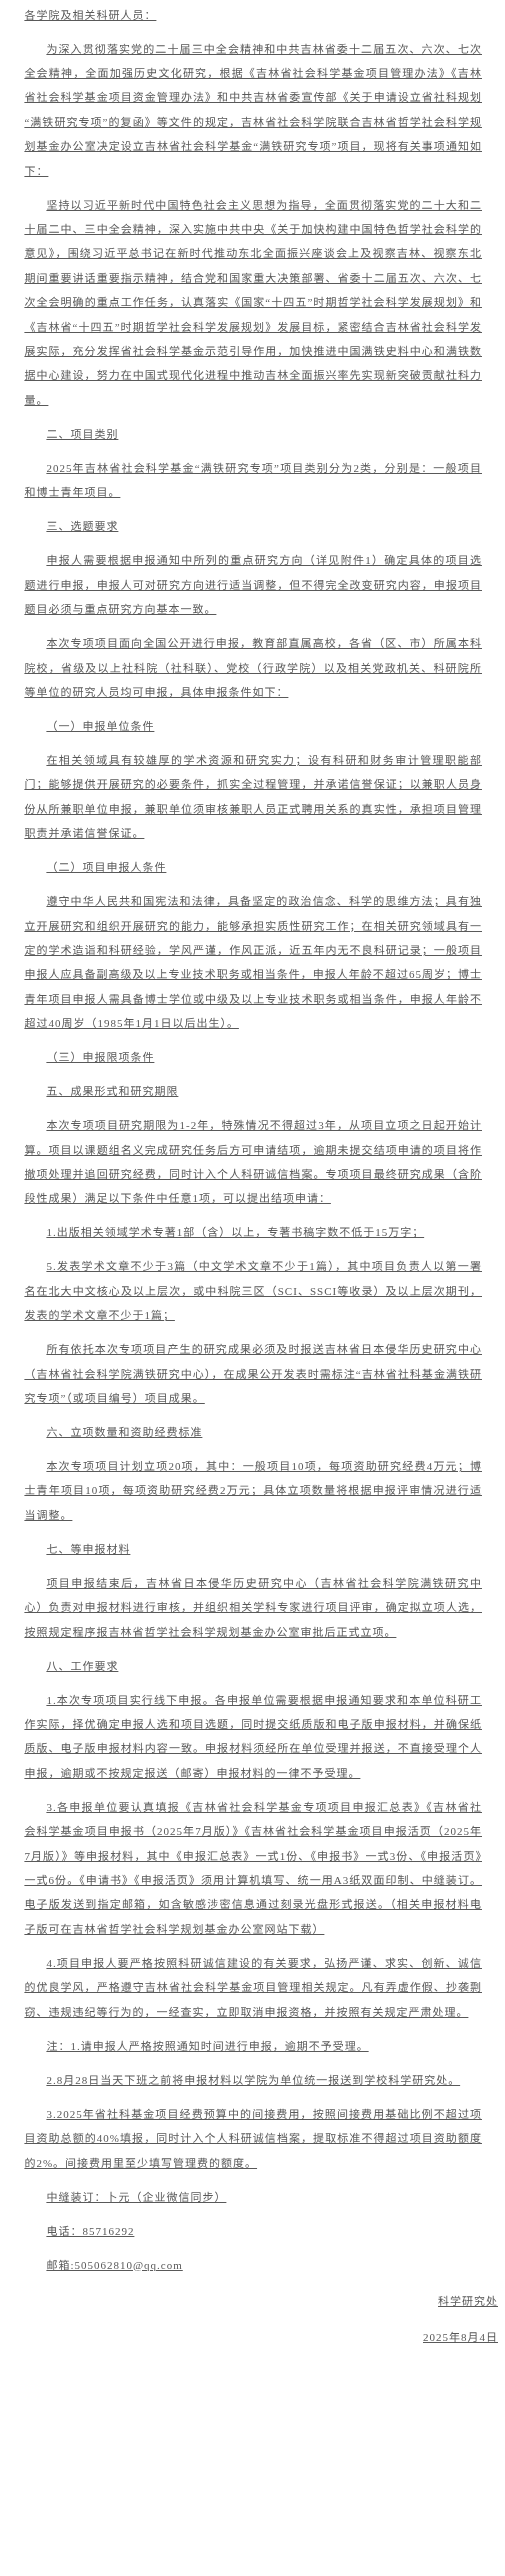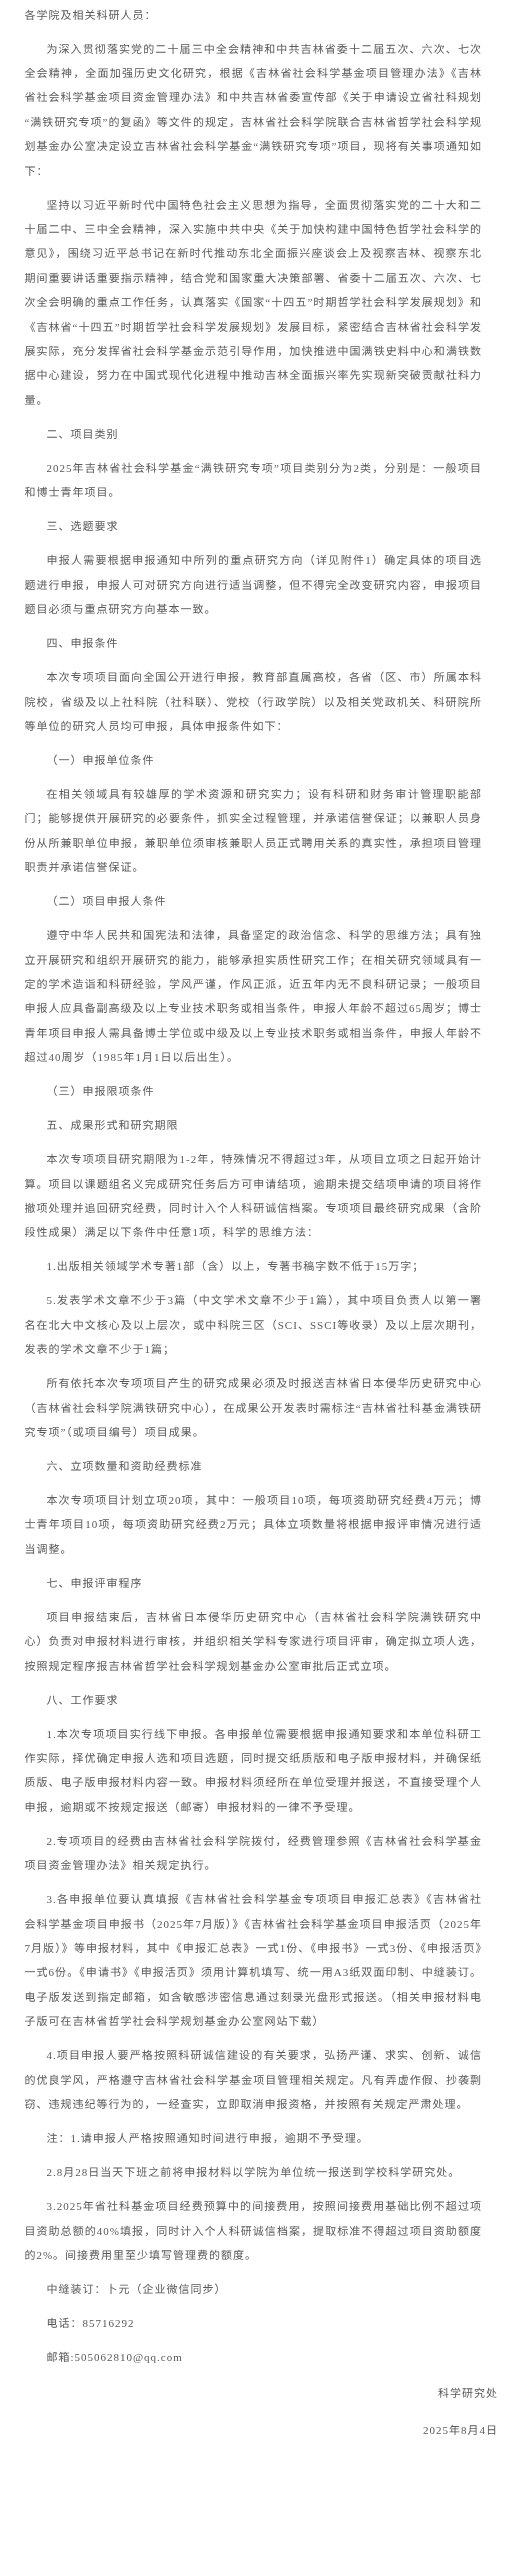--- a/index.html
+++ b/index.html
@@ -17,20 +17,21 @@
     font-size: 11px;
     color: var(--text-color, #595959);
     overflow: hidden;
   }
   .block {
     margin: 0 0 9.6px 0;
     line-height: 24.4px;
     letter-spacing: 1px;
     text-align: justify;
     word-break: break-all;
+    text-decoration: underline;
   }
   .block.salutation { text-indent: 0; }
   .block.paragraph,
   .block.heading,
   .block.subheading,
   .block.contact { text-indent: 2em; }
   .block.signature,
   .block.date {
     text-align: right;
     text-indent: 0;
@@ -43,39 +44,37 @@
 
 <div class="page">
   <div>
       <p class="block salutation">各学院及相关科研人员：</p>
       <p class="block paragraph">为深入贯彻落实党的二十届三中全会精神和中共吉林省委十二届五次、六次、七次全会精神，全面加强历史文化研究，根据《吉林省社会科学基金项目管理办法》《吉林省社会科学基金项目资金管理办法》和中共吉林省委宣传部《关于申请设立省社科规划“满铁研究专项”的复函》等文件的规定，吉林省社会科学院联合吉林省哲学社会科学规划基金办公室决定设立吉林省社会科学基金“满铁研究专项”项目，现将有关事项通知如下：</p>
       <p class="block paragraph">坚持以习近平新时代中国特色社会主义思想为指导，全面贯彻落实党的二十大和二十届二中、三中全会精神，深入实施中共中央《关于加快构建中国特色哲学社会科学的意见》，围绕习近平总书记在新时代推动东北全面振兴座谈会上及视察吉林、视察东北期间重要讲话重要指示精神，结合党和国家重大决策部署、省委十二届五次、六次、七次全会明确的重点工作任务，认真落实《国家“十四五”时期哲学社会科学发展规划》和《吉林省“十四五”时期哲学社会科学发展规划》发展目标，紧密结合吉林省社会科学发展实际，充分发挥省社会科学基金示范引导作用，加快推进中国满铁史料中心和满铁数据中心建设，努力在中国式现代化进程中推动吉林全面振兴率先实现新突破贡献社科力量。</p>
       <p class="block heading">二、项目类别</p>
       <p class="block paragraph">2025年吉林省社会科学基金“满铁研究专项”项目类别分为2类，分别是：一般项目和博士青年项目。</p>
       <p class="block heading">三、选题要求</p>
       <p class="block paragraph">申报人需要根据申报通知中所列的重点研究方向（详见附件1）确定具体的项目选题进行申报，申报人可对研究方向进行适当调整，但不得完全改变研究内容，申报项目题目必须与重点研究方向基本一致。</p>
-      <p class="block heading">四、申报条件</p>
       <p class="block paragraph">本次专项项目面向全国公开进行申报，教育部直属高校，各省（区、市）所属本科院校，省级及以上社科院（社科联）、党校（行政学院）以及相关党政机关、科研院所等单位的研究人员均可申报，具体申报条件如下：</p>
       <p class="block subheading">（一）申报单位条件</p>
       <p class="block paragraph">在相关领域具有较雄厚的学术资源和研究实力；设有科研和财务审计管理职能部门；能够提供开展研究的必要条件，抓实全过程管理，并承诺信誉保证；以兼职人员身份从所兼职单位申报，兼职单位须审核兼职人员正式聘用关系的真实性，承担项目管理职责并承诺信誉保证。</p>
       <p class="block subheading">（二）项目申报人条件</p>
       <p class="block paragraph">遵守中华人民共和国宪法和法律，具备坚定的政治信念、科学的思维方法；具有独立开展研究和组织开展研究的能力，能够承担实质性研究工作；在相关研究领域具有一定的学术造诣和科研经验，学风严谨，作风正派，近五年内无不良科研记录；一般项目申报人应具备副高级及以上专业技术职务或相当条件，申报人年龄不超过65周岁；博士青年项目申报人需具备博士学位或中级及以上专业技术职务或相当条件，申报人年龄不超过40周岁（1985年1月1日以后出生）。</p>
       <p class="block subheading">（三）申报限项条件</p>
       <p class="block heading">五、成果形式和研究期限</p>
-      <p class="block paragraph">本次专项项目研究期限为1-2年，特殊情况不得超过3年，从项目立项之日起开始计算。项目以课题组名义完成研究任务后方可申请结项，逾期未提交结项申请的项目将作撤项处理并追回研究经费，同时计入个人科研诚信档案。专项项目最终研究成果（含阶段性成果）满足以下条件中任意1项，科学的思维方法：</p>
+      <p class="block paragraph">本次专项项目研究期限为1-2年，特殊情况不得超过3年，从项目立项之日起开始计算。项目以课题组名义完成研究任务后方可申请结项，逾期未提交结项申请的项目将作撤项处理并追回研究经费，同时计入个人科研诚信档案。专项项目最终研究成果（含阶段性成果）满足以下条件中任意1项，可以提出结项申请：</p>
       <p class="block paragraph">1.出版相关领域学术专著1部（含）以上，专著书稿字数不低于15万字；</p>
       <p class="block paragraph">5.发表学术文章不少于3篇（中文学术文章不少于1篇），其中项目负责人以第一署名在北大中文核心及以上层次，或中科院三区（SCI、SSCI等收录）及以上层次期刊，发表的学术文章不少于1篇；</p>
       <p class="block paragraph">所有依托本次专项项目产生的研究成果必须及时报送吉林省日本侵华历史研究中心（吉林省社会科学院满铁研究中心），在成果公开发表时需标注“吉林省社科基金满铁研究专项”（或项目编号）项目成果。</p>
       <p class="block heading">六、立项数量和资助经费标准</p>
       <p class="block paragraph">本次专项项目计划立项20项，其中：一般项目10项，每项资助研究经费4万元；博士青年项目10项，每项资助研究经费2万元；具体立项数量将根据申报评审情况进行适当调整。</p>
-      <p class="block heading">七、申报评审程序</p>
+      <p class="block heading">七、等申报材料</p>
       <p class="block paragraph">项目申报结束后，吉林省日本侵华历史研究中心（吉林省社会科学院满铁研究中心）负责对申报材料进行审核，并组织相关学科专家进行项目评审，确定拟立项人选，按照规定程序报吉林省哲学社会科学规划基金办公室审批后正式立项。</p>
       <p class="block heading">八、工作要求</p>
       <p class="block paragraph">1.本次专项项目实行线下申报。各申报单位需要根据申报通知要求和本单位科研工作实际，择优确定申报人选和项目选题，同时提交纸质版和电子版申报材料，并确保纸质版、电子版申报材料内容一致。申报材料须经所在单位受理并报送，不直接受理个人申报，逾期或不按规定报送（邮寄）申报材料的一律不予受理。</p>
-      <p class="block paragraph">2.专项项目的经费由吉林省社会科学院拨付，经费管理参照《吉林省社会科学基金项目资金管理办法》相关规定执行。</p>
       <p class="block paragraph">3.各申报单位要认真填报《吉林省社会科学基金专项项目申报汇总表》《吉林省社会科学基金项目申报书（2025年7月版）》《吉林省社会科学基金项目申报活页（2025年7月版）》等申报材料，其中《申报汇总表》一式1份、《申报书》一式3份、《申报活页》一式6份。《申请书》《申报活页》须用计算机填写、统一用A3纸双面印制、中缝装订。电子版发送到指定邮箱，如含敏感涉密信息通过刻录光盘形式报送。（相关申报材料电子版可在吉林省哲学社会科学规划基金办公室网站下载）</p>
       <p class="block paragraph">4.项目申报人要严格按照科研诚信建设的有关要求，弘扬严谨、求实、创新、诚信的优良学风，严格遵守吉林省社会科学基金项目管理相关规定。凡有弄虚作假、抄袭剽窃、违规违纪等行为的，一经查实，立即取消申报资格，并按照有关规定严肃处理。</p>
       <p class="block paragraph">注：1.请申报人严格按照通知时间进行申报，逾期不予受理。</p>
       <p class="block paragraph">2.8月28日当天下班之前将申报材料以学院为单位统一报送到学校科学研究处。</p>
       <p class="block paragraph">3.2025年省社科基金项目经费预算中的间接费用，按照间接费用基础比例不超过项目资助总额的40%填报，同时计入个人科研诚信档案，提取标准不得超过项目资助额度的2%。间接费用里至少填写管理费的额度。</p>
       <p class="block contact">中缝装订：卜元（企业微信同步）</p>
       <p class="block contact">电话：85716292</p>
       <p class="block contact">邮箱:505062810@qq.com</p>
       <p class="block signature">科学研究处</p>
       <p class="block date">2025年8月4日</p>

